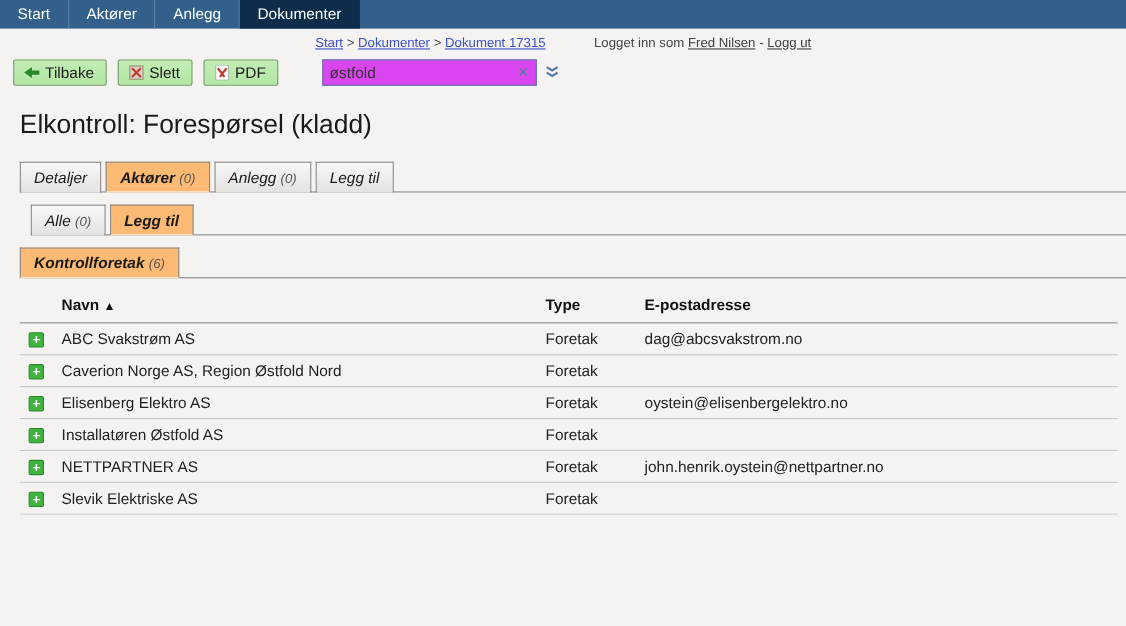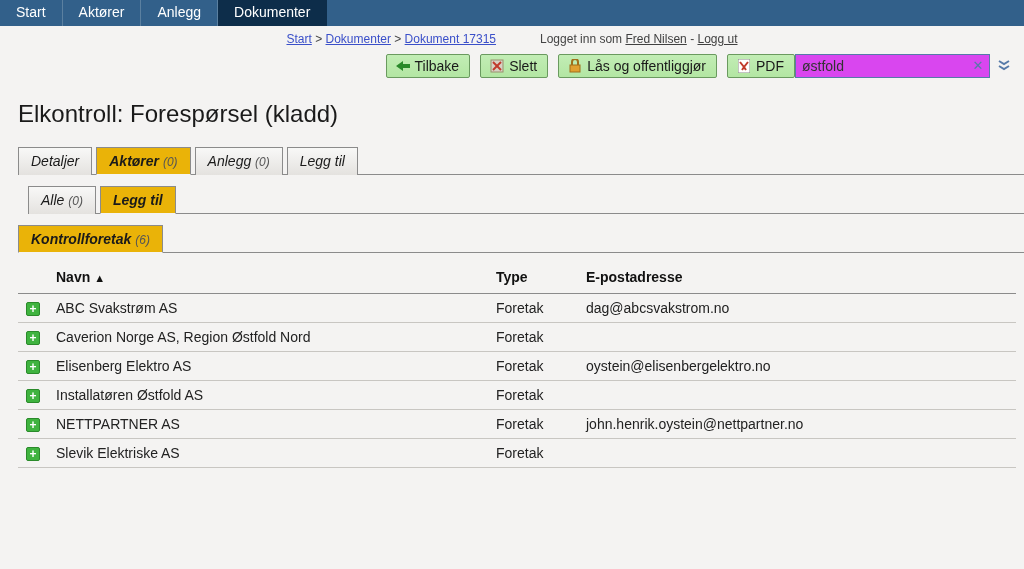--- a/index.html
+++ b/index.html
@@ -37,23 +37,24 @@
   .breadcrumb a {
     color: #3a4fc9;
     text-decoration: underline;
   }
   .user-info a {
     color: #404040;
     text-decoration: underline;
   }
   .toolbar-row {
     display: flex;
-    justify-content: flex-end;
+    justify-content: flex-start;
     padding: 6px 12px 0 12px;
     align-items: center;
+    gap: 40px;
   }
   .toolbar-left { display: flex; gap: 10px; }
   .btn {
     background: linear-gradient(#c2edb5,#b3e6a3);
     border: 1px solid #6a9a5f;
     border-radius: 2px;
     padding: 3px 10px 3px 8px;
     font-size: 14px;
     cursor: pointer;
     display: inline-flex;
@@ -108,21 +109,21 @@
     border-bottom:none;
     padding:5px 12px;
     margin-right:4px;
     position:relative;
     top:1px;
     cursor:pointer;
     font-size:14px;
     color:#1a1a1a;
   }
   .tab.active {
-    background:#eab308;
+    background:#fdba74;
     border-bottom:1px solid #f4f3f2;
     font-weight:bold;
   }
   .tab .count { color:#555; font-weight:normal; font-size:12px; }
   .tabs.inner { margin-left:28px; margin-top:10px; }
   .tabs.inner2 { margin-left:18px; margin-top:10px; }
   .table-wrap { margin: 8px 8px 0 18px; }
   table.grid {
     width:100%;
     border-collapse:collapse;
@@ -201,29 +202,20 @@
             <rect x="1" y="1" width="12" height="12" fill="#d8d2c4" stroke="#9a8f6f"></rect>
             <line x1="3" y1="3" x2="11" y2="11" stroke="#c1392b" stroke-width="2"></line>
             <line x1="11" y1="3" x2="3" y2="11" stroke="#c1392b" stroke-width="2"></line>
           </svg>
       </span>
       <span>Slett</span>
     </button>
     <button class="btn">
       <span class="icon">
         <svg width="12" height="14" viewBox="0 0 12 14">
-            <rect x="1" y="6" width="10" height="7" fill="#e0a030" stroke="#a06f1a"></rect>
-            <path d="M3 6 V3 a3 3 0 0 1 6 0 V6" fill="none" stroke="#a06f1a" stroke-width="2"></path>
-          </svg>
-      </span>
-      <span>Lås og offentliggjør</span>
-    </button>
-    <button class="btn">
-      <span class="icon">
-        <svg width="12" height="14" viewBox="0 0 12 14">
             <rect x="0" y="0" width="12" height="14" fill="#fff" stroke="#888"></rect>
             <path d="M2 3 L6 8 L10 3 M6 8 L4 11 M6 8 L8 11" stroke="#c1392b" stroke-width="2" fill="none"></path>
           </svg>
       </span>
       <span>PDF</span>
     </button>
   </div>
   <div class="search-wrap">
     <span class="search-container">
       <input class="search-box" value="østfold" style="">

